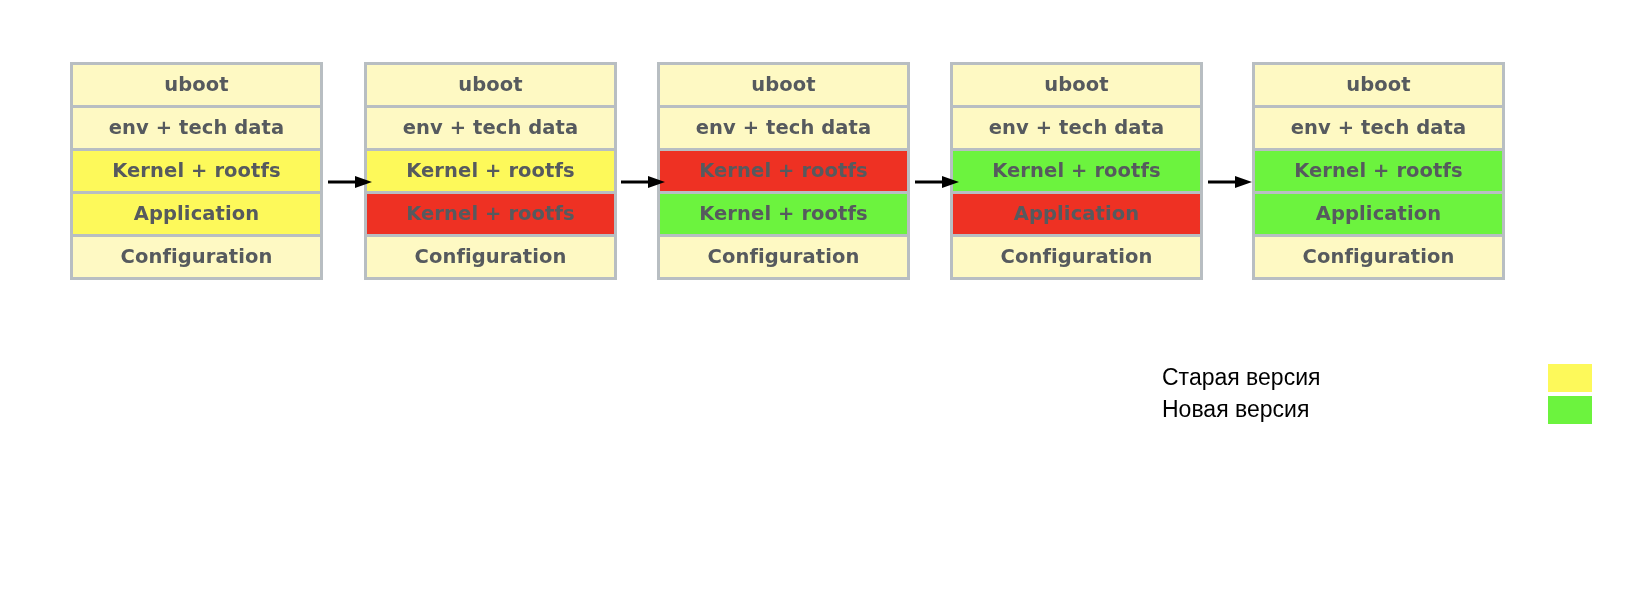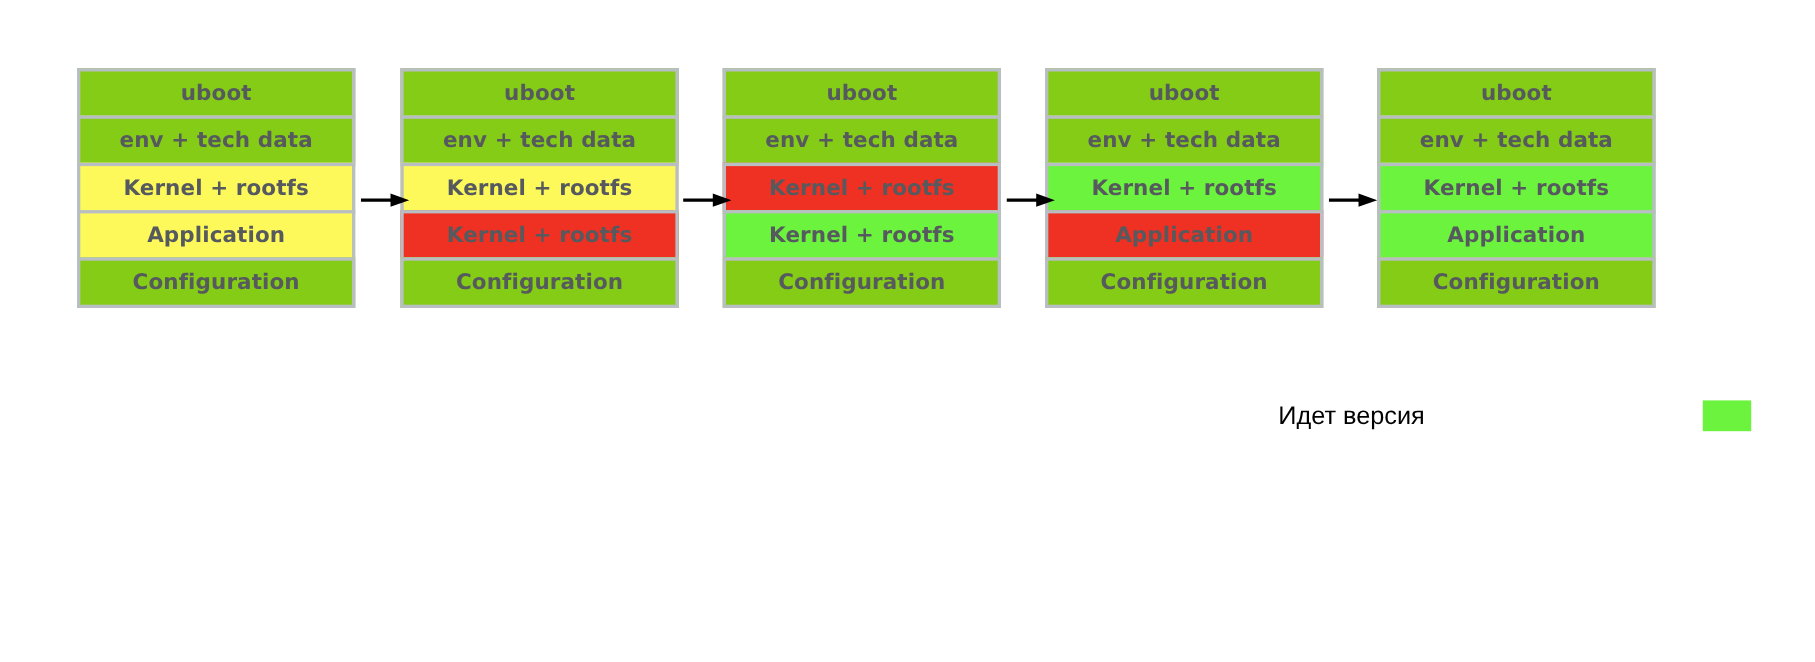--- a/index.html
+++ b/index.html
@@ -45,21 +45,21 @@
     font-weight: bold;
     color: #565a5e;
     letter-spacing: 0.1px;
     white-space: nowrap;
     overflow: hidden;
   }
   .cell:last-child {
     border-bottom-width: 3px;
   }
 
-  .fill-gray   { background: #84cc16; }
+  .fill-gray   { background: #fef9c3; }
   .fill-yellow { background: #fdf95a; }
   .fill-green  { background: #6cf33e; }
   .fill-red    { background: #ee3123; }
 
   
   .arrow {
     position: absolute;
     top: 174px;
     width: 44px;
     height: 16px;
@@ -161,18 +161,22 @@
       </svg>
   </div>
   <div class="arrow a3">
     <svg width="44" height="16" viewBox="0 0 44 16">
         <path d="M0 6.5 H27 V2 L44 8 L27 14 V9.5 H0 Z" fill="#000000"></path>
       </svg>
   </div>
 
   <div id="legend">
     <div class="legend-row">
-      <span class="legend-label">Идет версия</span>
+      <span class="legend-label">Старая версия</span>
+      <span class="legend-swatch fill-yellow"></span>
+    </div>
+    <div class="legend-row">
+      <span class="legend-label">Новая версия</span>
       <span class="legend-swatch fill-green"></span>
     </div>
   </div>
 
 </div>
 
 </body></html>

